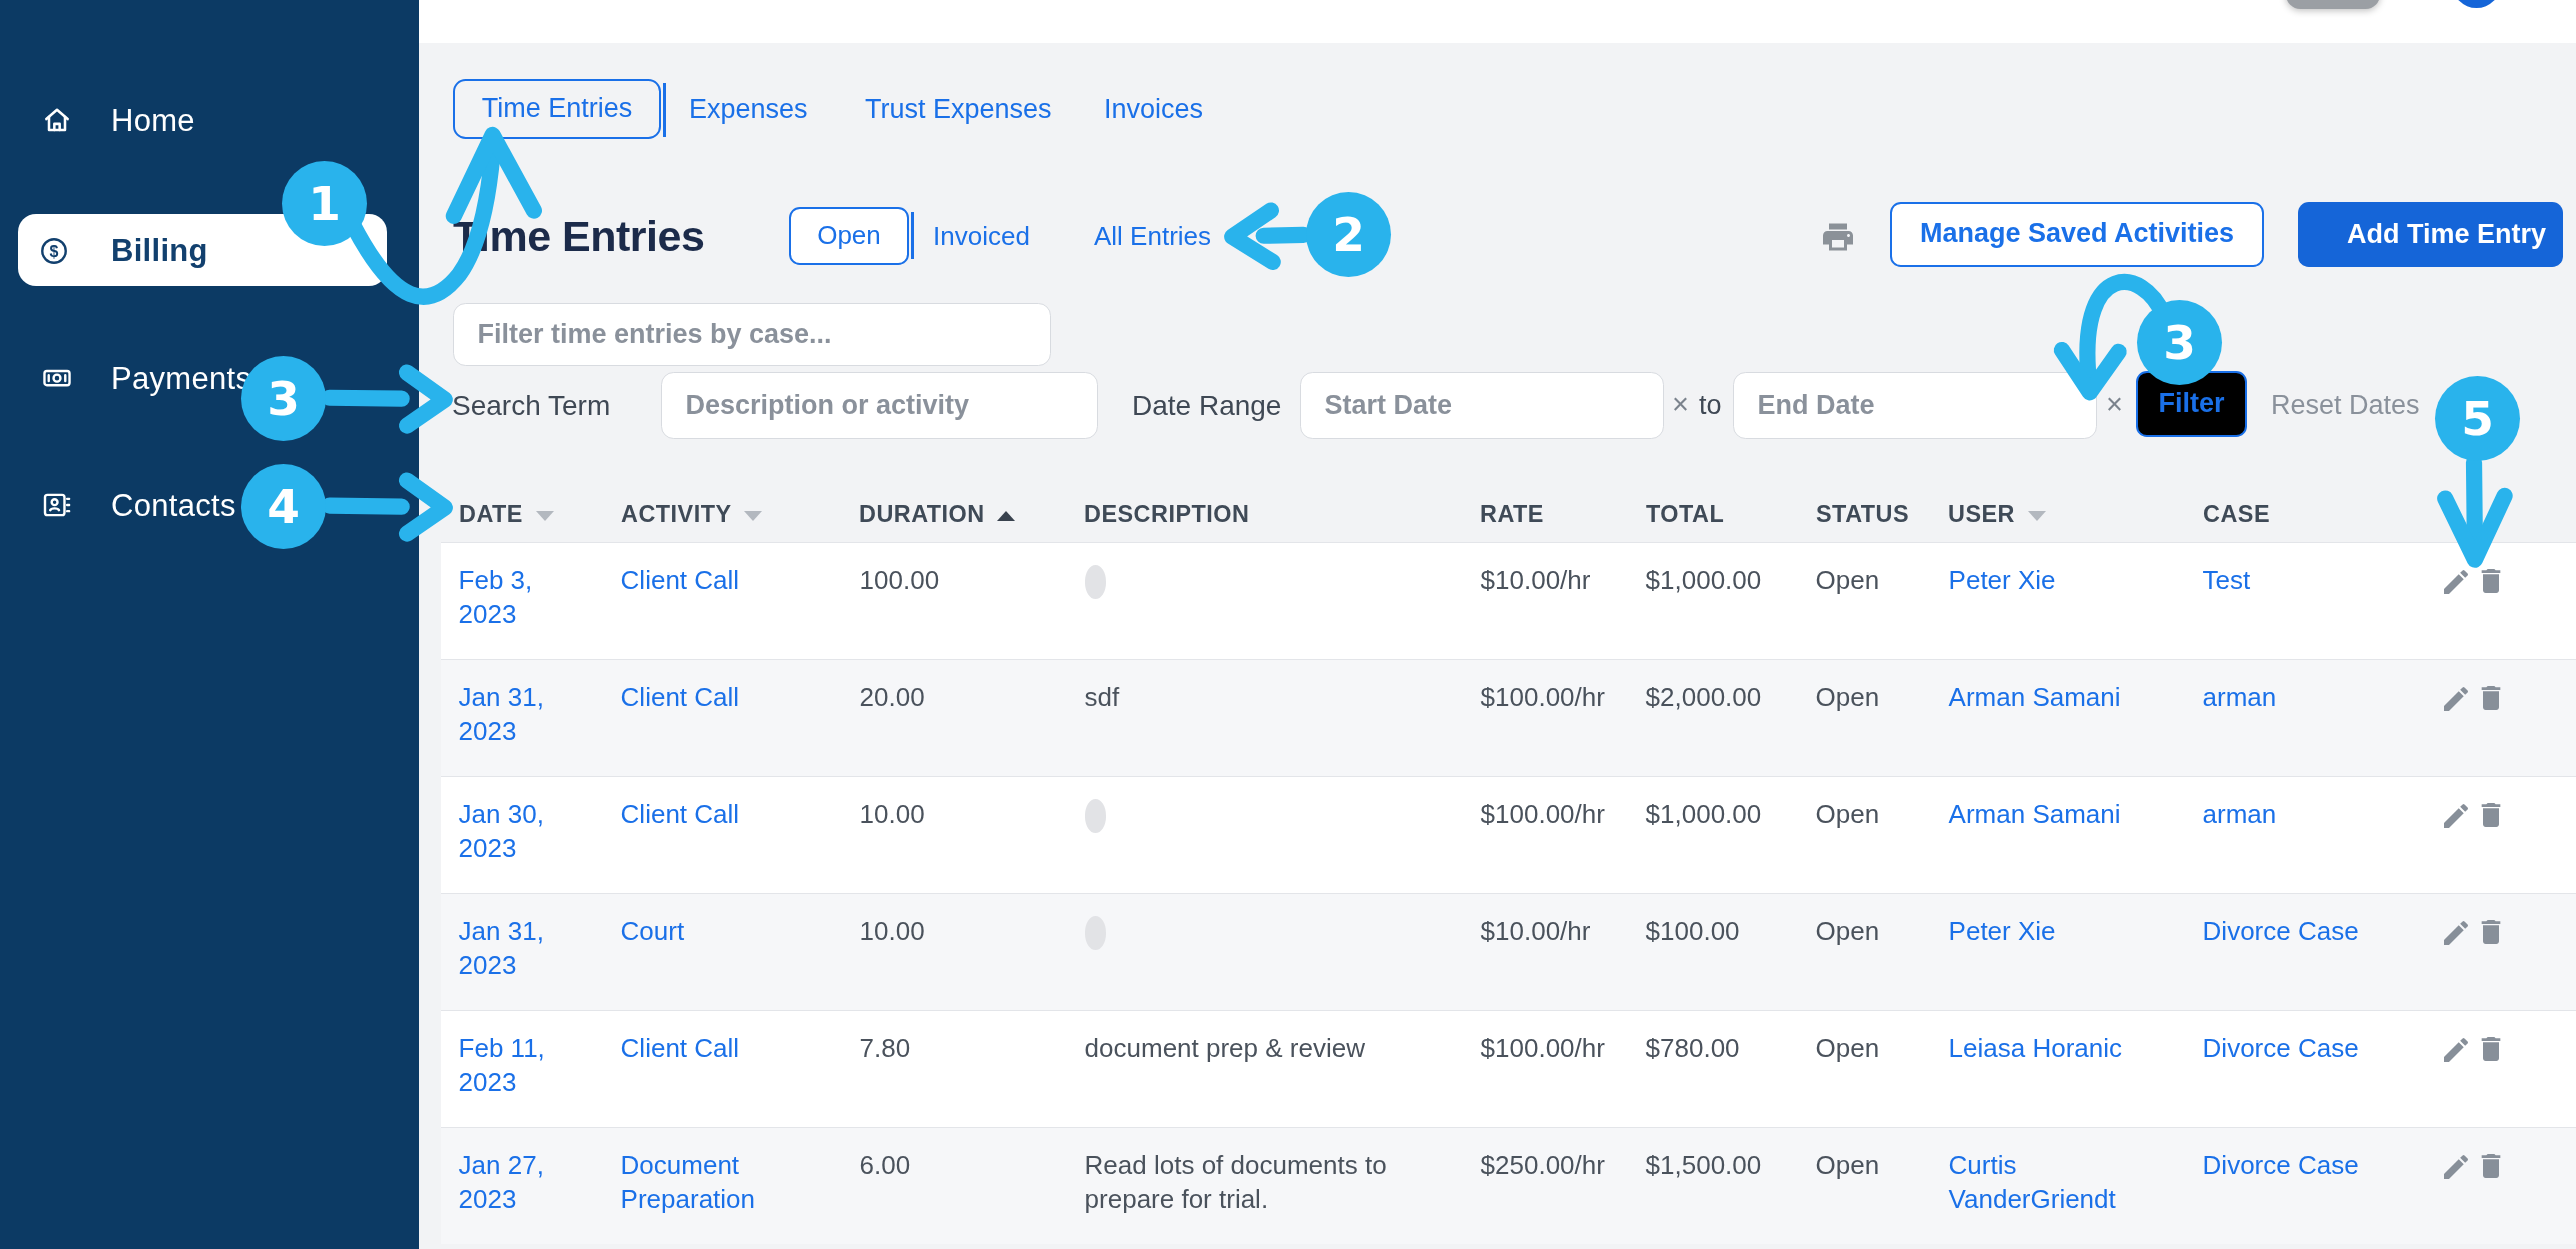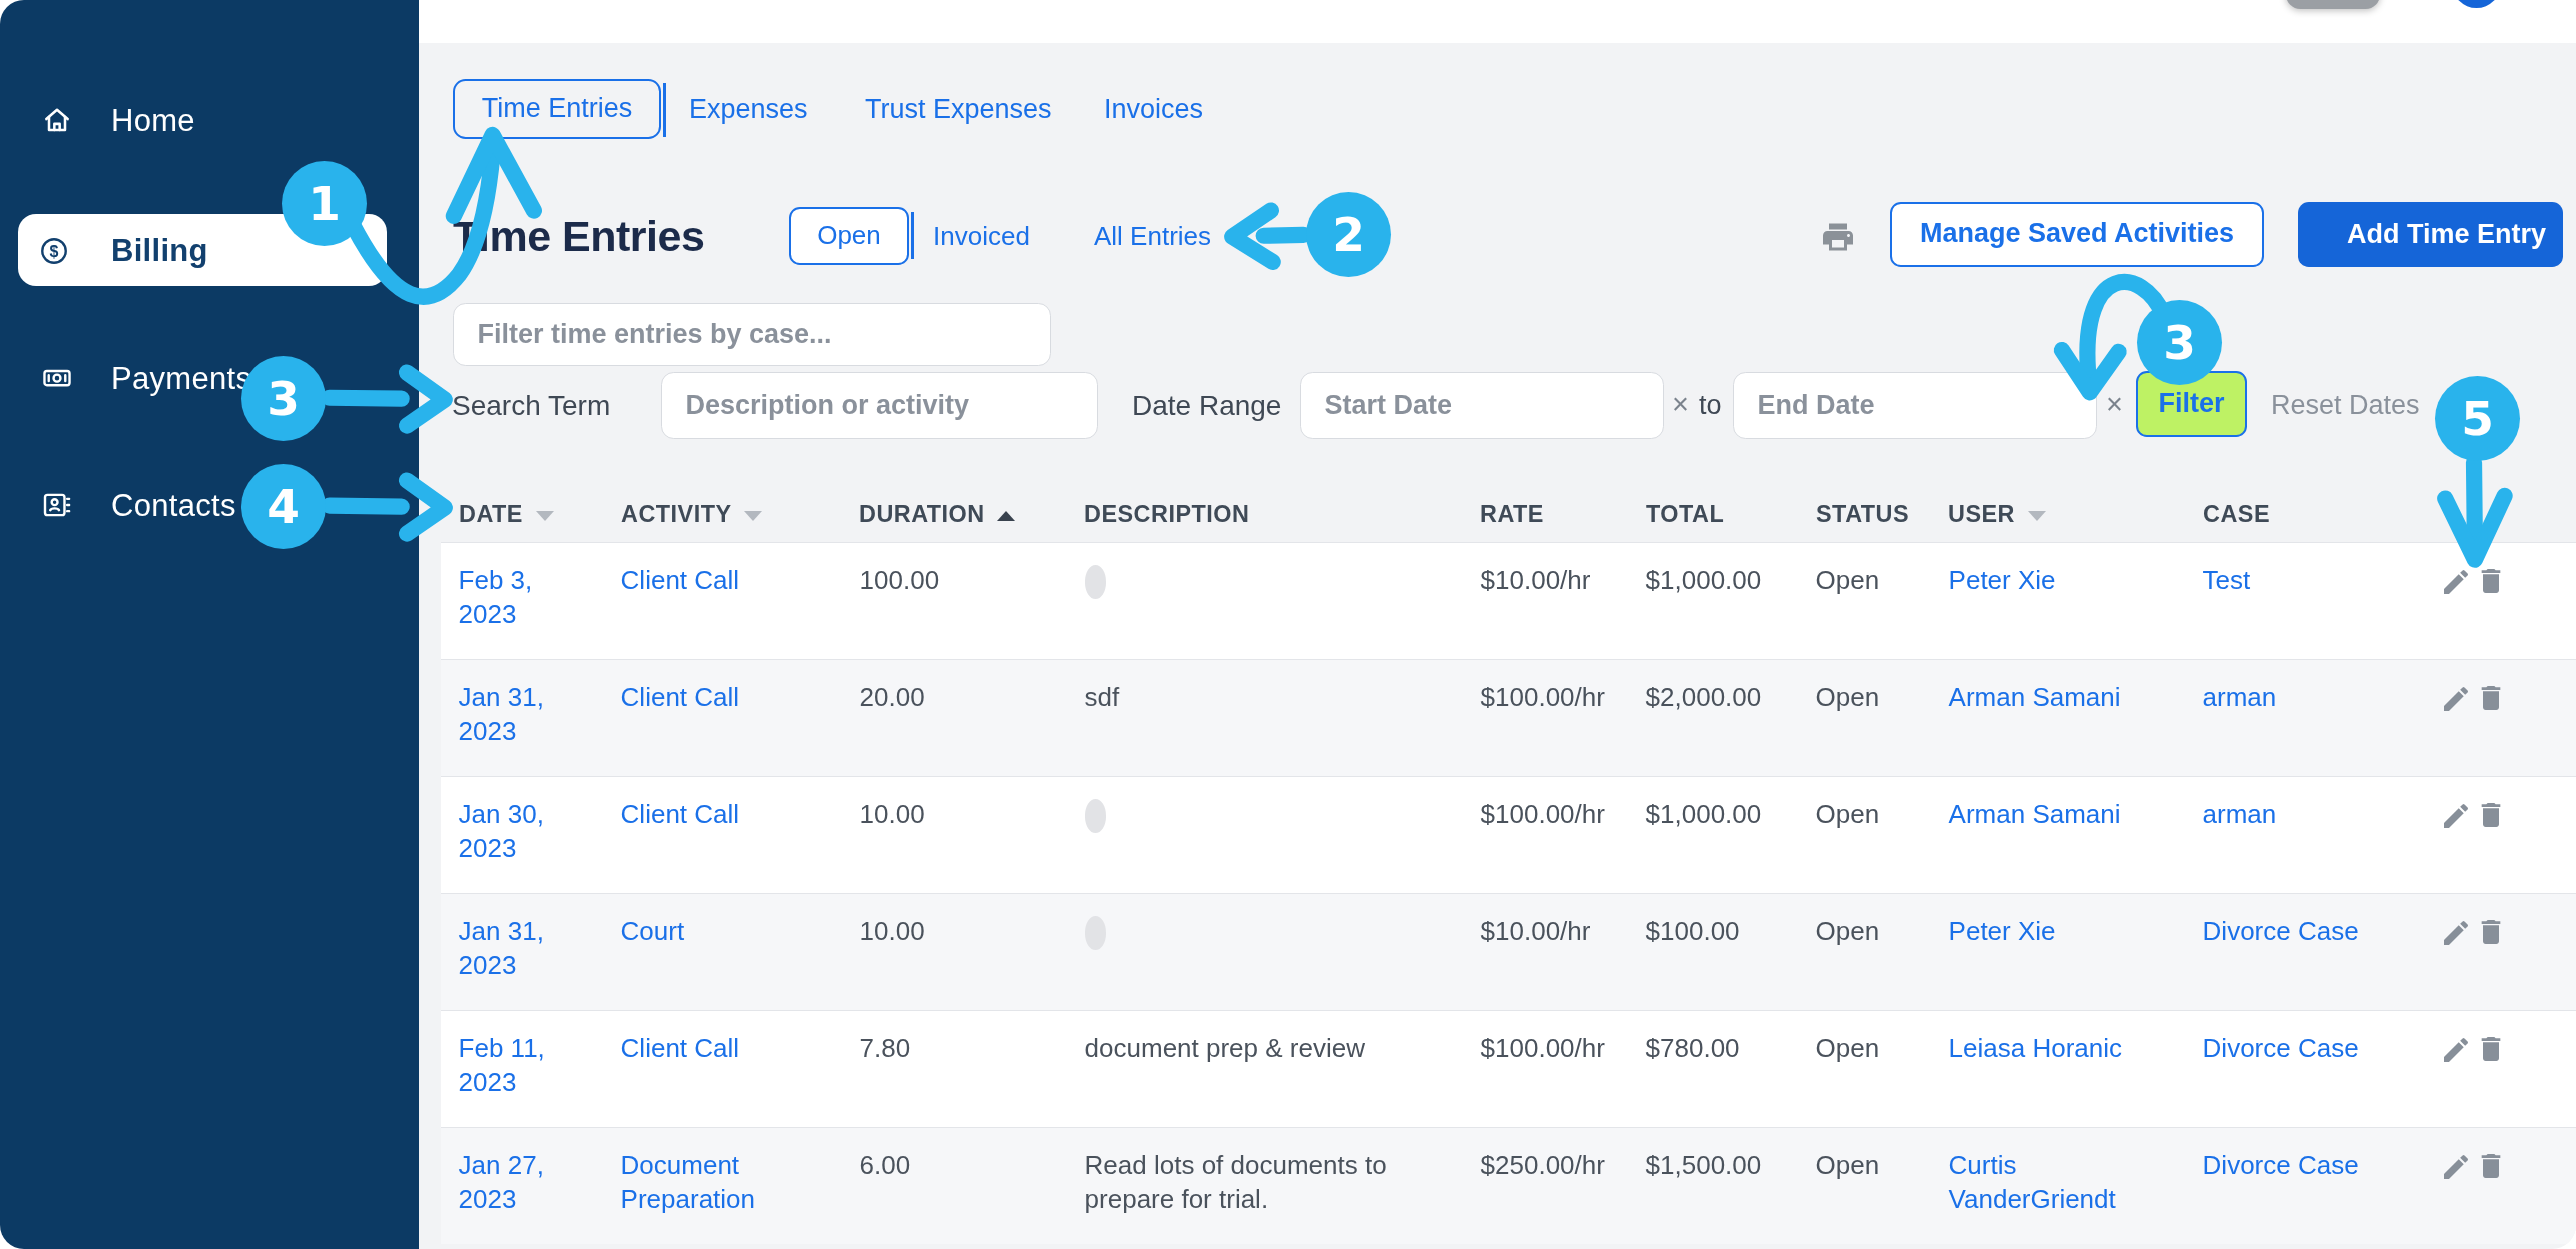--- a/index.html
+++ b/index.html
@@ -3,21 +3,21 @@
 <meta charset="utf-8">
 <style>
   :root{
     --side-navy:#0c3a64; --link:#1a70e8; --btn-blue:#1565d8; --cyan:#29b3ec;
     --text:#4a525c; --label:#3f4854; --head:#3f4a57; --muted:#8a919b;
     --border:#d8dbe0; --divider:#e3e5e9; --bg:#f2f3f5; --title:#1c2b4a;
   }
   *{box-sizing:border-box;margin:0;padding:0;}
   html,body{width:2576px;height:1249px;overflow:hidden;background:#fff;
     font-family:"Liberation Sans", sans-serif;}
-  #app{position:absolute;left:0;top:0;width:2576px;height:1249px;overflow:hidden;border-radius:24px;}
+  #app{position:absolute;left:0;top:0;width:2576px;height:1249px;overflow:hidden;}
 
   
   #topbar{position:absolute;left:419px;top:0;width:2157px;height:43px;background:#fff;}
   .topbar-partial-btn{position:absolute;left:1867px;top:-27px;width:94px;height:36px;
     background:#9b9fa4;border-radius:14.4px;box-shadow:0 1.8px 7.2px rgba(0,0,0,.25);}
   .topbar-avatar{position:absolute;left:2033px;top:-41px;width:49px;height:49px;
     border-radius:50%;background:var(--btn-blue);}
 
   
   #sidebar{position:absolute;left:0;top:0;width:419px;height:1249px;background:var(--side-navy);}
@@ -74,21 +74,21 @@
     font-size:28px;color:var(--label);}
   #search-label{left:33px;} #daterange-label{left:713px;}
   #search-input{left:242px;top:329px;width:437px;height:67px;}
   #start-input{left:881px;top:329px;width:364px;height:67px;}
   #end-input{left:1314px;top:329px;width:364px;height:67px;}
   .clear-x{position:absolute;top:329px;height:67px;line-height:65px;font-size:29px;
     color:#7b838d;cursor:pointer;}
   #clear-start{left:1253px;} #clear-end{left:1687px;}
   #to-label{position:absolute;left:1280px;top:329px;height:67px;line-height:67px;
     font-size:27px;color:var(--label);}
-  #filter-btn{position:absolute;left:1717px;top:328px;width:111px;height:66px;background:#bef264;
+  #filter-btn{position:absolute;left:1717px;top:328px;width:111px;height:66px;background:#000000;
     border:2.7px solid var(--link);border-radius:10.8px;color:var(--link);font-size:27px;
     font-weight:700;text-align:center;line-height:60px;cursor:pointer;}
   #reset-dates{position:absolute;left:1852px;top:329px;height:67px;line-height:67px;
     font-size:27px;color:var(--muted);cursor:pointer;}
 
   
   #thead{position:absolute;left:0;top:443px;width:2157px;height:56px;}
   .th{position:absolute;top:0;height:56px;line-height:56px;font-size:23.4px;font-weight:700;
     color:var(--head);letter-spacing:0.5px;white-space:nowrap;cursor:pointer;}
   .th.c0{left:40px;} .th.c1{left:202px;} .th.c2{left:440px;} .th.c3{left:665px;}

